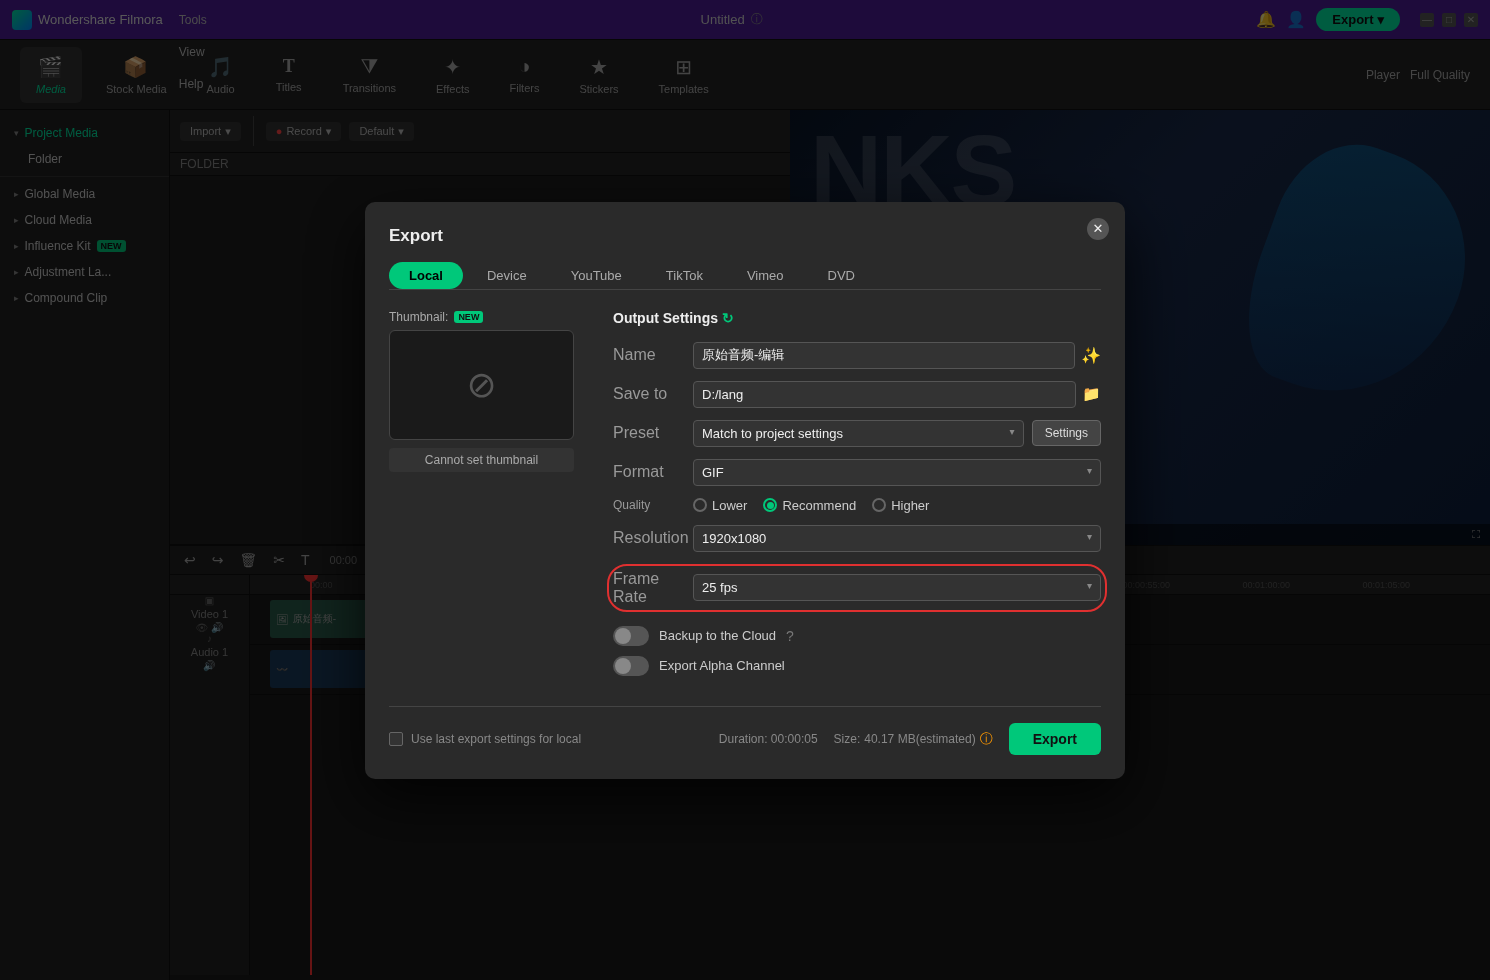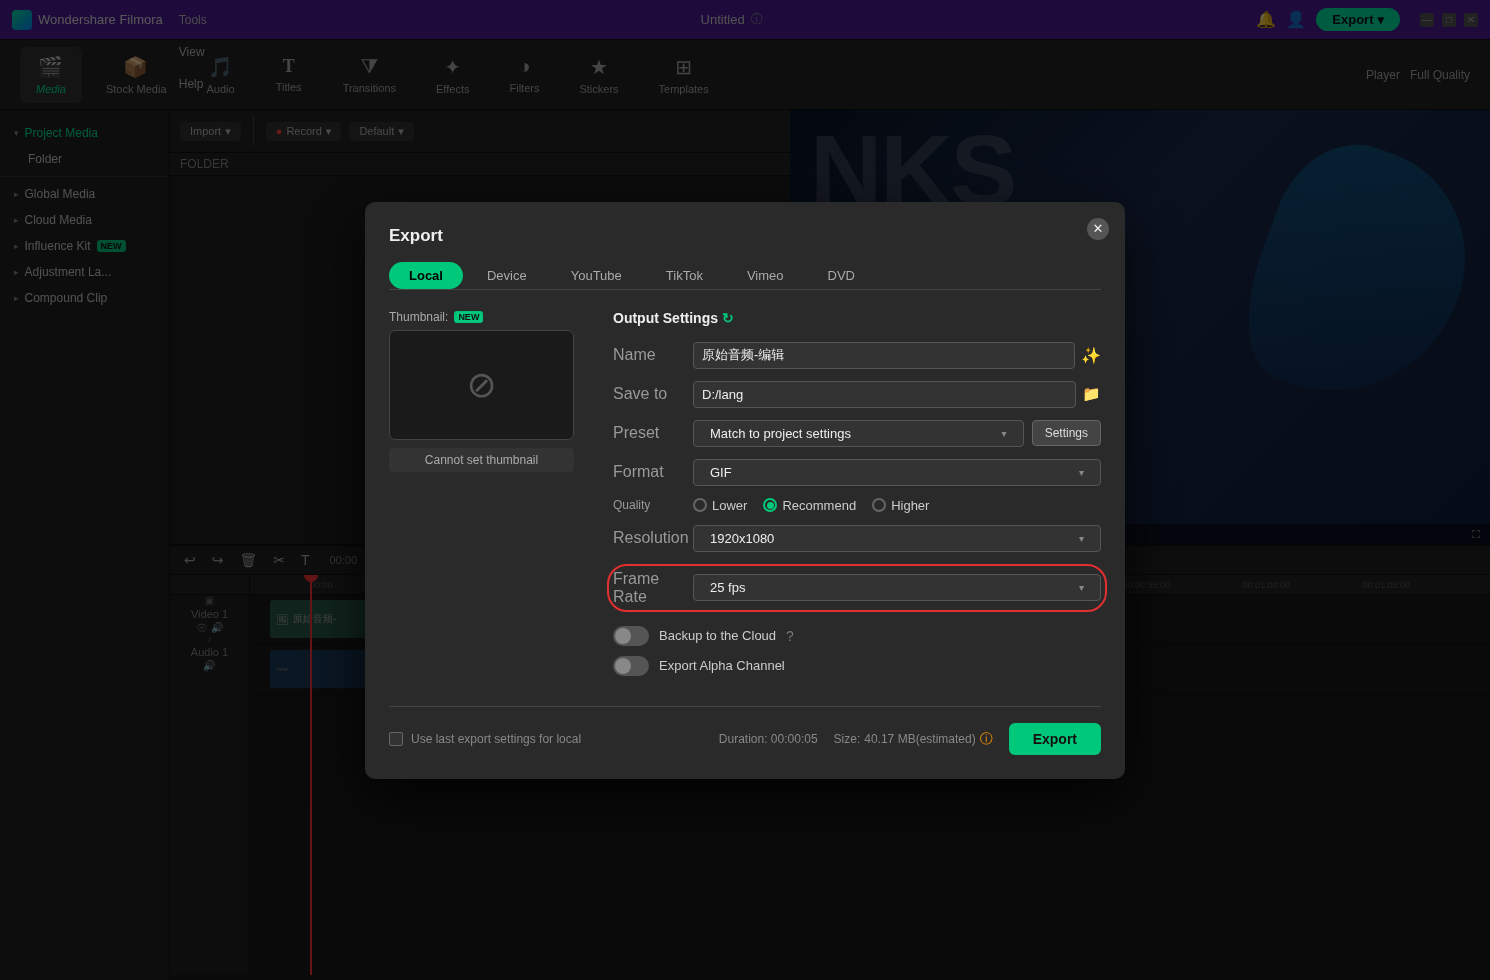--- a/index.html
+++ b/index.html
@@ -513,24 +513,24 @@
       color: #aaa;
       font-size: 15px;
       margin-left: 6px;
     }
     .select-box {
       flex: 1;
       background: #333;
       border: 1px solid #555;
       border-radius: 4px;
       color: #eee;
-      padding: 5px 16px;
+      padding: 5px 8px;
       font-size: 13px;
       display: flex;
-      align-items: center;
+      align-items: flex-start;
       justify-content: space-between;
       cursor: pointer;
     }
     .select-box .chevron {
       font-size: 10px;
       color: #888;
     }
     .settings-btn {
       background: #444;
       border: 1px solid #666;

